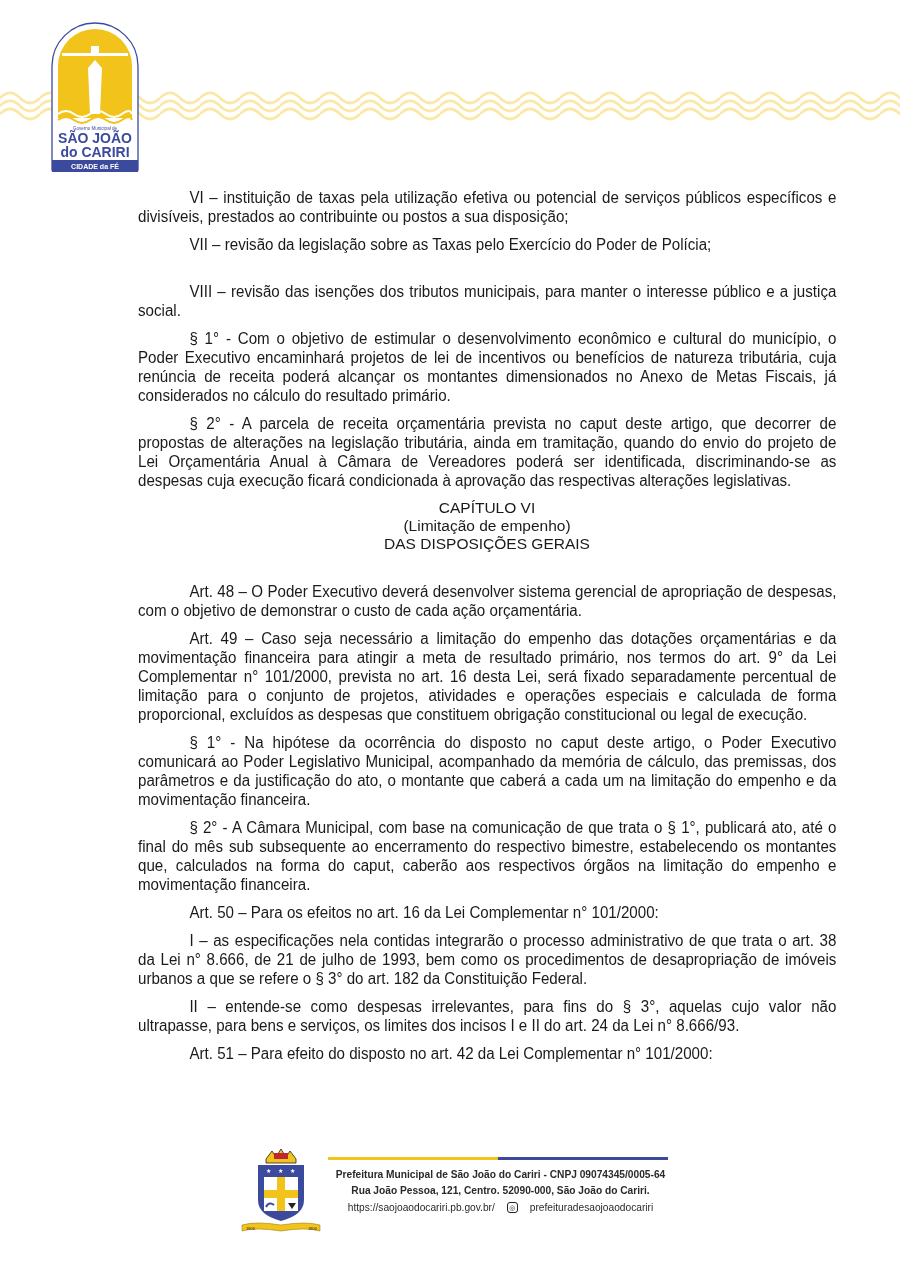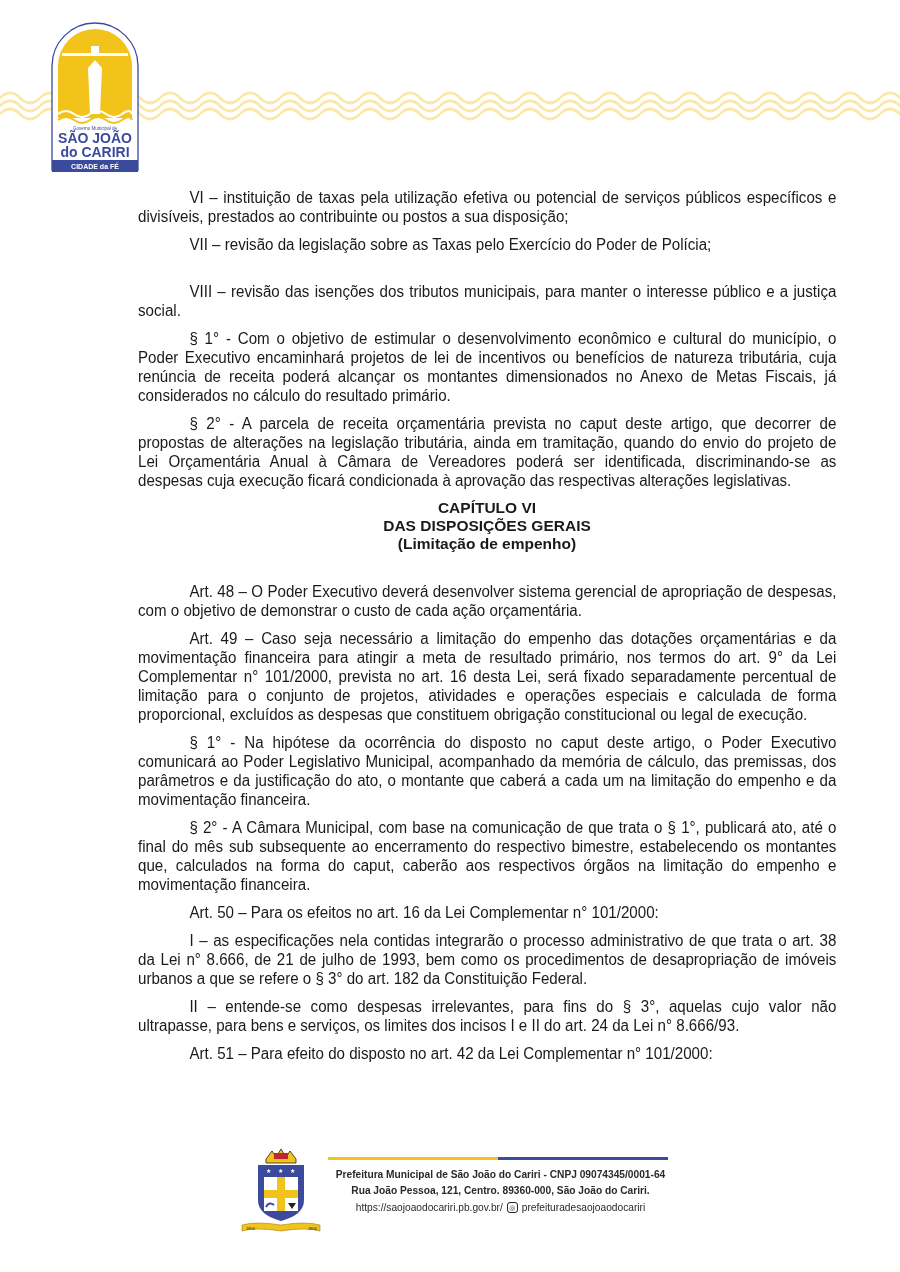--- a/index.html
+++ b/index.html
@@ -5,32 +5,32 @@
     html, body { margin: 0; padding: 0; background: #ffffff; }
     body { width: 900px; height: 1272px; position: relative; overflow: hidden; font-family: "Liberation Sans", sans-serif; color: #1a1a1a; }
 
     .waves { position: absolute; left: 0; top: 88px; width: 900px; height: 40px; }
 
     .logo { position: absolute; left: 50px; top: 22px; width: 90px; height: 150px; }
 
     .body-text { position: absolute; left: 138px; top: 188px; width: 698px; }
     .p { font-size: 15.6px; line-height: 19px; text-align: justify; text-indent: 53px; margin: 0 0 9px 0; transform: scaleX(0.97); transform-origin: left top; width: 720px; }
     .p.gap-before { margin-top: 28px; }
-    .heading { text-align: center; font-weight: bold; font-size: 15.5px; line-height: 18px; margin: 0 0 9px 0; }
+    .heading { text-align: center; font-weight: normal; font-size: 15.5px; line-height: 18px; margin: 0 0 9px 0; }
     .heading.after { margin-bottom: 29px; }
 
     .footer { position: absolute; left: 236px; top: 1145px; width: 440px; height: 95px; }
     .footer-crest { position: absolute; left: 0; top: 0; width: 90px; height: 90px; }
     .footer-bar { position: absolute; left: 92px; top: 12px; width: 340px; height: 3px; display: flex; }
     .footer-bar .y { flex: 1; background: #F2C31B; }
     .footer-bar .b { flex: 1; background: #3B4A9C; }
     .footer-lines { position: absolute; left: 92px; top: 22px; width: 345px; font-size: 10.2px; color: #2a2a2a; text-align: center; }
     .footer-lines .l1 { font-weight: bold; line-height: 16px; white-space: nowrap; }
     .footer-lines .l2 { font-weight: bold; line-height: 16px; white-space: nowrap; }
-    .footer-lines .l3, .footer-lines .l4 { line-height: 17px; white-space: nowrap; display: flex; justify-content: center; align-items: center; gap: 4px; }
+    .footer-lines .l3, .footer-lines .l4 { line-height: 17px; white-space: nowrap; display: flex; justify-content: center; align-items: center; gap: 12px; }
     .ficon { display: inline-block; width: 11px; height: 11px; border-radius: 50%; background: #222; color: #fff; font-size: 7px; line-height: 11px; text-align: center; vertical-align: middle; }
     .ficon.sq { border-radius: 3px; background: #fff; border: 1.5px solid #222; width: 9px; height: 9px; line-height: 9px; color: #222; }
   </style>
 </head>
 <body>
 
 <svg class="waves" viewBox="0 0 900 40" preserveAspectRatio="none">
   <defs>
     <pattern id="wv" x="0" y="0" width="40" height="40" patternUnits="userSpaceOnUse">
       <path d="M0 10 Q10 0 20 10 T40 10" fill="none" stroke="#FBE7A6" stroke-width="2.6"></path>
@@ -59,22 +59,22 @@
 
 <div class="body-text">
   <p class="p">VI – instituição de taxas pela utilização efetiva ou potencial de serviços públicos específicos e divisíveis, prestados ao contribuinte ou postos a sua disposição;</p>
   <p class="p">VII – revisão da legislação sobre as Taxas pelo Exercício do Poder de Polícia;</p>
   <p class="p gap-before">VIII – revisão das isenções dos tributos municipais, para manter o interesse público e a justiça social.</p>
   <p class="p">§ 1° - Com o objetivo de estimular o desenvolvimento econômico e cultural do município, o Poder Executivo encaminhará projetos de lei de incentivos ou benefícios de natureza tributária, cuja renúncia de receita poderá alcançar os montantes dimensionados no Anexo de Metas Fiscais, já considerados no cálculo do resultado primário.</p>
   <p class="p">§ 2° - A parcela de receita orçamentária prevista no caput deste artigo, que decorrer de propostas de alterações na legislação tributária, ainda em tramitação, quando do envio do projeto de Lei Orçamentária Anual à Câmara de Vereadores poderá ser identificada, discriminando-se as despesas cuja execução ficará condicionada à aprovação das respectivas alterações legislativas.</p>
 
   <div class="heading after">
     <div>CAPÍTULO VI</div>
+    <div>(Limitação de empenho)</div>
     <div>DAS DISPOSIÇÕES GERAIS</div>
-    <div>(Limitação de empenho)</div>
   </div>
 
   <p class="p">Art. 48 – O Poder Executivo deverá desenvolver sistema gerencial de apropriação de despesas, com o objetivo de demonstrar o custo de cada ação orçamentária.</p>
   <p class="p">Art. 49 – Caso seja necessário a limitação do empenho das dotações orçamentárias e da movimentação financeira para atingir a meta de resultado primário, nos termos do art. 9° da Lei Complementar n° 101/2000, prevista no art. 16 desta Lei, será fixado separadamente percentual de limitação para o conjunto de projetos, atividades e operações especiais e calculada de forma proporcional, excluídos as despesas que constituem obrigação constitucional ou legal de execução.</p>
   <p class="p">§ 1° - Na hipótese da ocorrência do disposto no caput deste artigo, o Poder Executivo comunicará ao Poder Legislativo Municipal, acompanhado da memória de cálculo, das premissas, dos parâmetros e da justificação do ato, o montante que caberá a cada um na limitação do empenho e da movimentação financeira.</p>
   <p class="p">§ 2° - A Câmara Municipal, com base na comunicação de que trata o § 1°, publicará ato, até o final do mês sub subsequente ao encerramento do respectivo bimestre, estabelecendo os montantes que, calculados na forma do caput, caberão aos respectivos órgãos na limitação do empenho e movimentação financeira.</p>
   <p class="p">Art. 50 – Para os efeitos no art. 16 da Lei Complementar n° 101/2000:</p>
   <p class="p">I – as especificações nela contidas integrarão o processo administrativo de que trata o art. 38 da Lei n° 8.666, de 21 de julho de 1993, bem como os procedimentos de desapropriação de imóveis urbanos a que se refere o § 3° do art. 182 da Constituição Federal.</p>
   <p class="p">II – entende-se como despesas irrelevantes, para fins do § 3°, aquelas cujo valor não ultrapasse, para bens e serviços, os limites dos incisos I e II do art. 24 da Lei n° 8.666/93.</p>
   <p class="p">Art. 51 – Para efeito do disposto no art. 42 da Lei Complementar n° 101/2000:</p>
@@ -95,21 +95,21 @@
     <path d="M52 58 L60 58 L56 64 Z" fill="#222"></path>
     <path d="M6 80 Q20 76 45 80 Q70 76 84 80 L84 86 Q70 82 45 86 Q20 82 6 86 Z" fill="#F2C31B" stroke="#8a6d00" stroke-width="0.5"></path>
     <text x="10" y="85" font-size="4" fill="#222">1800</text>
     <text x="72" y="85" font-size="4" fill="#222">1800</text>
   </svg>
   <div class="footer-bar">
       <div class="y"></div>
       <div class="b"></div>
     </div>
   <div class="footer-lines">
-    <div class="l1">Prefeitura Municipal de São João do Cariri - CNPJ 09074345/0001-64</div>
-    <div class="l2">Rua João Pessoa, 121, Centro. 89360-000, São João do Cariri.</div>
+    <div class="l1">Prefeitura Municipal de São João do Cariri - CNPJ 09074345/0005-64</div>
+    <div class="l2">Rua João Pessoa, 121, Centro. 52090-000, São João do Cariri.</div>
     <div class="l3">
       <span>https://saojoaodocariri.pb.gov.br/</span>
       <span class="ficon sq">◎</span>
       <span>prefeituradesaojoaodocariri</span>
     </div>
   </div>
 </div>
 
 </body></html>

